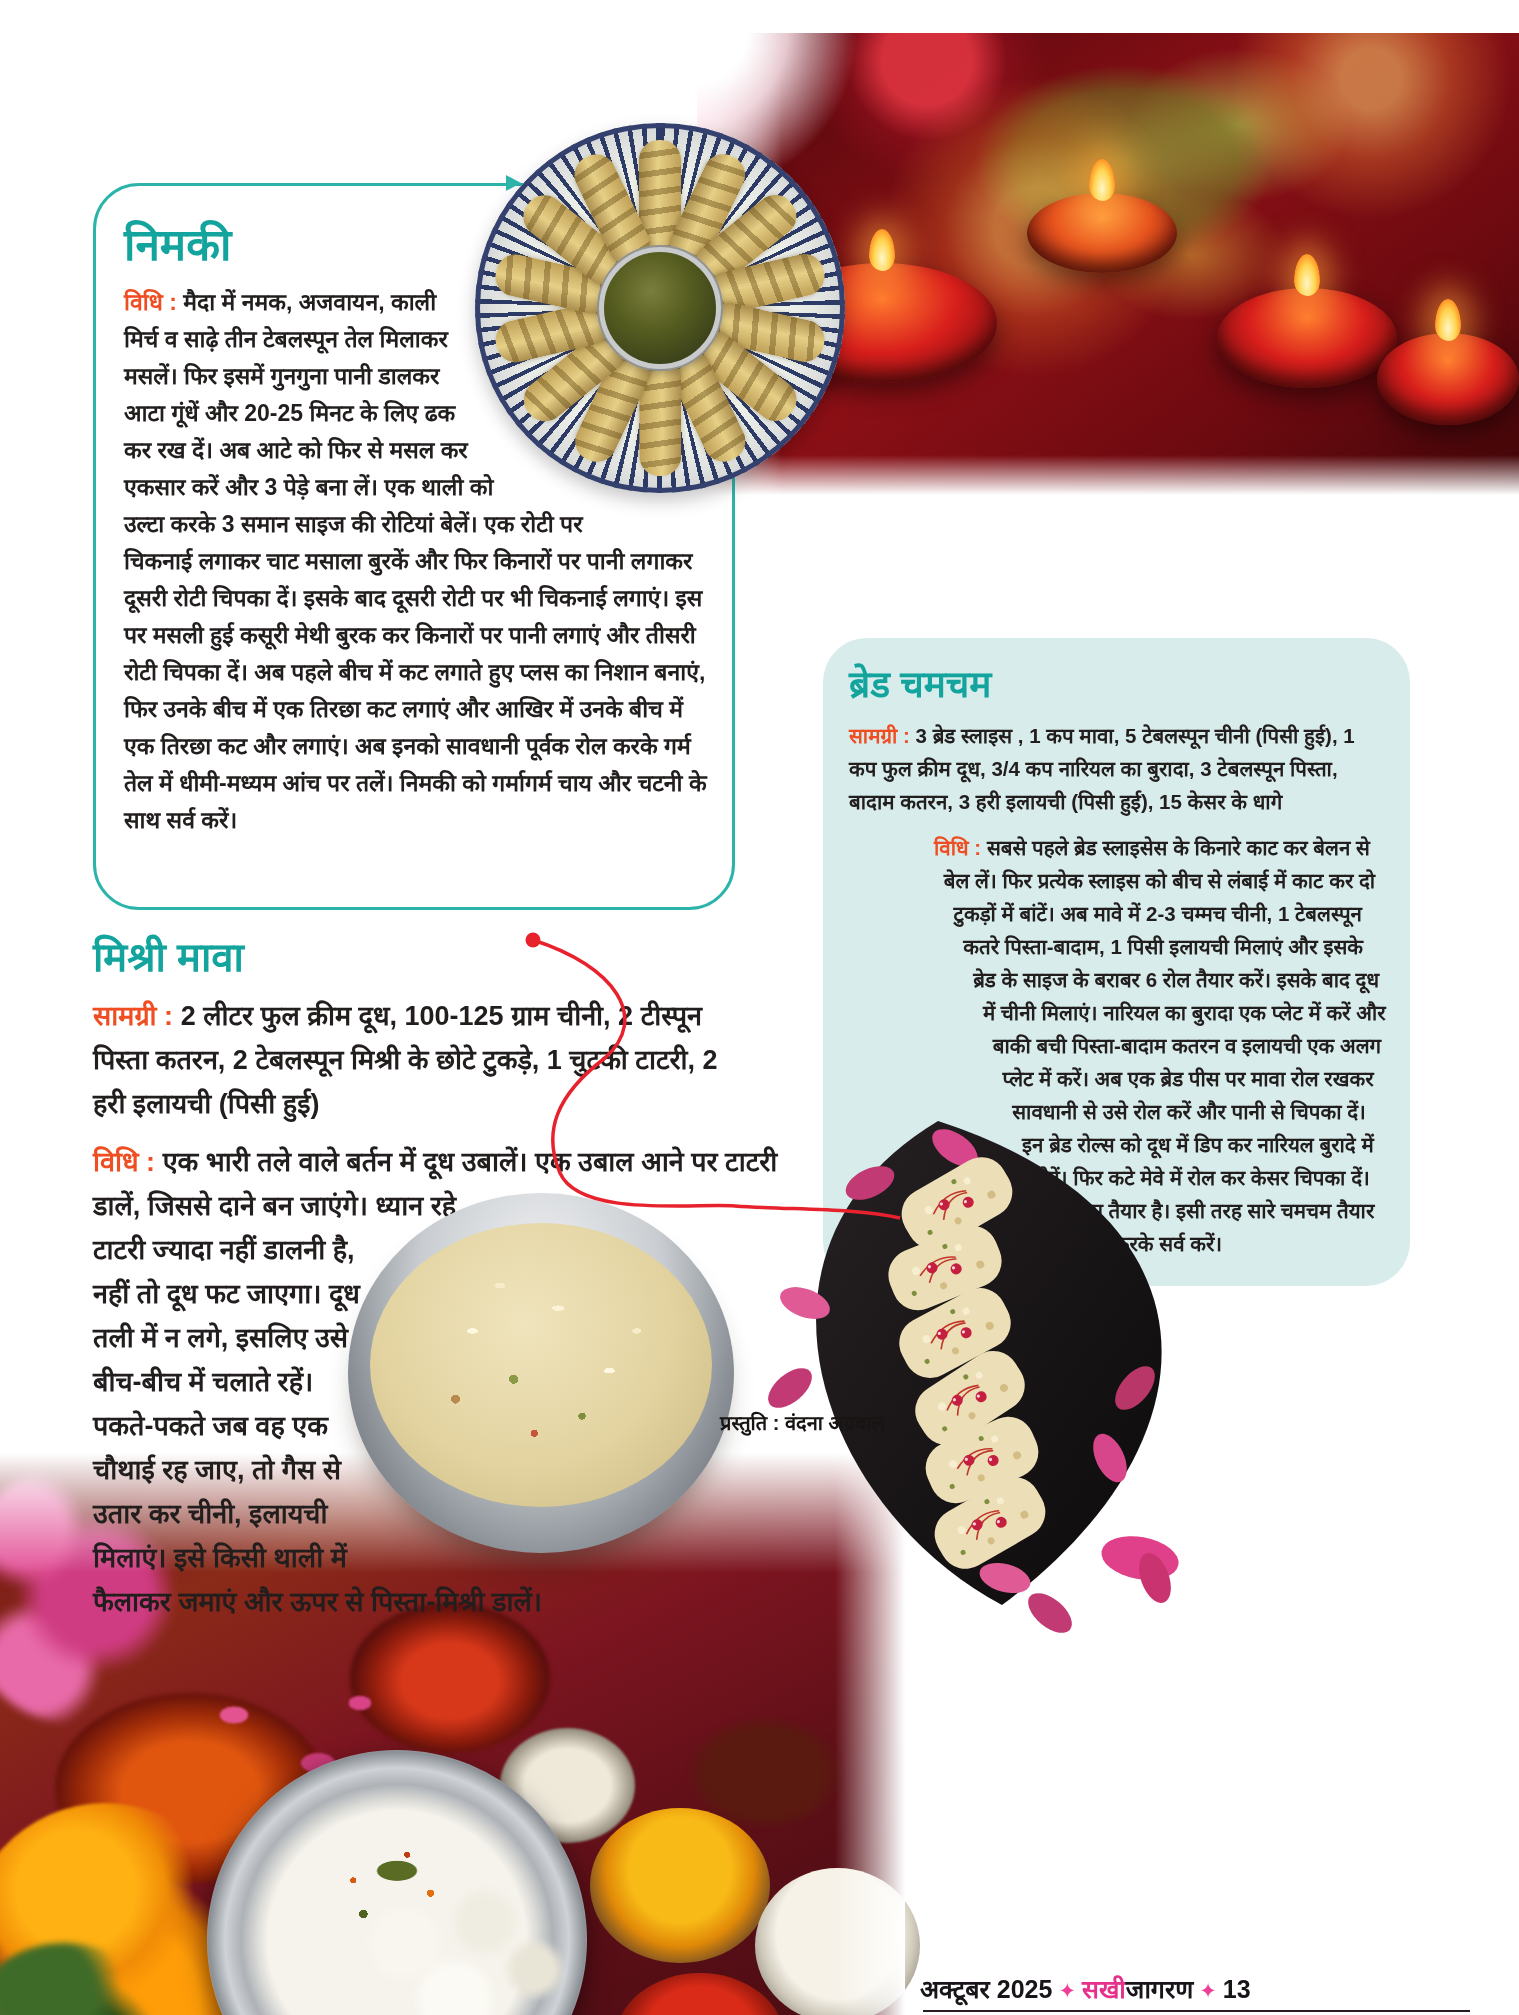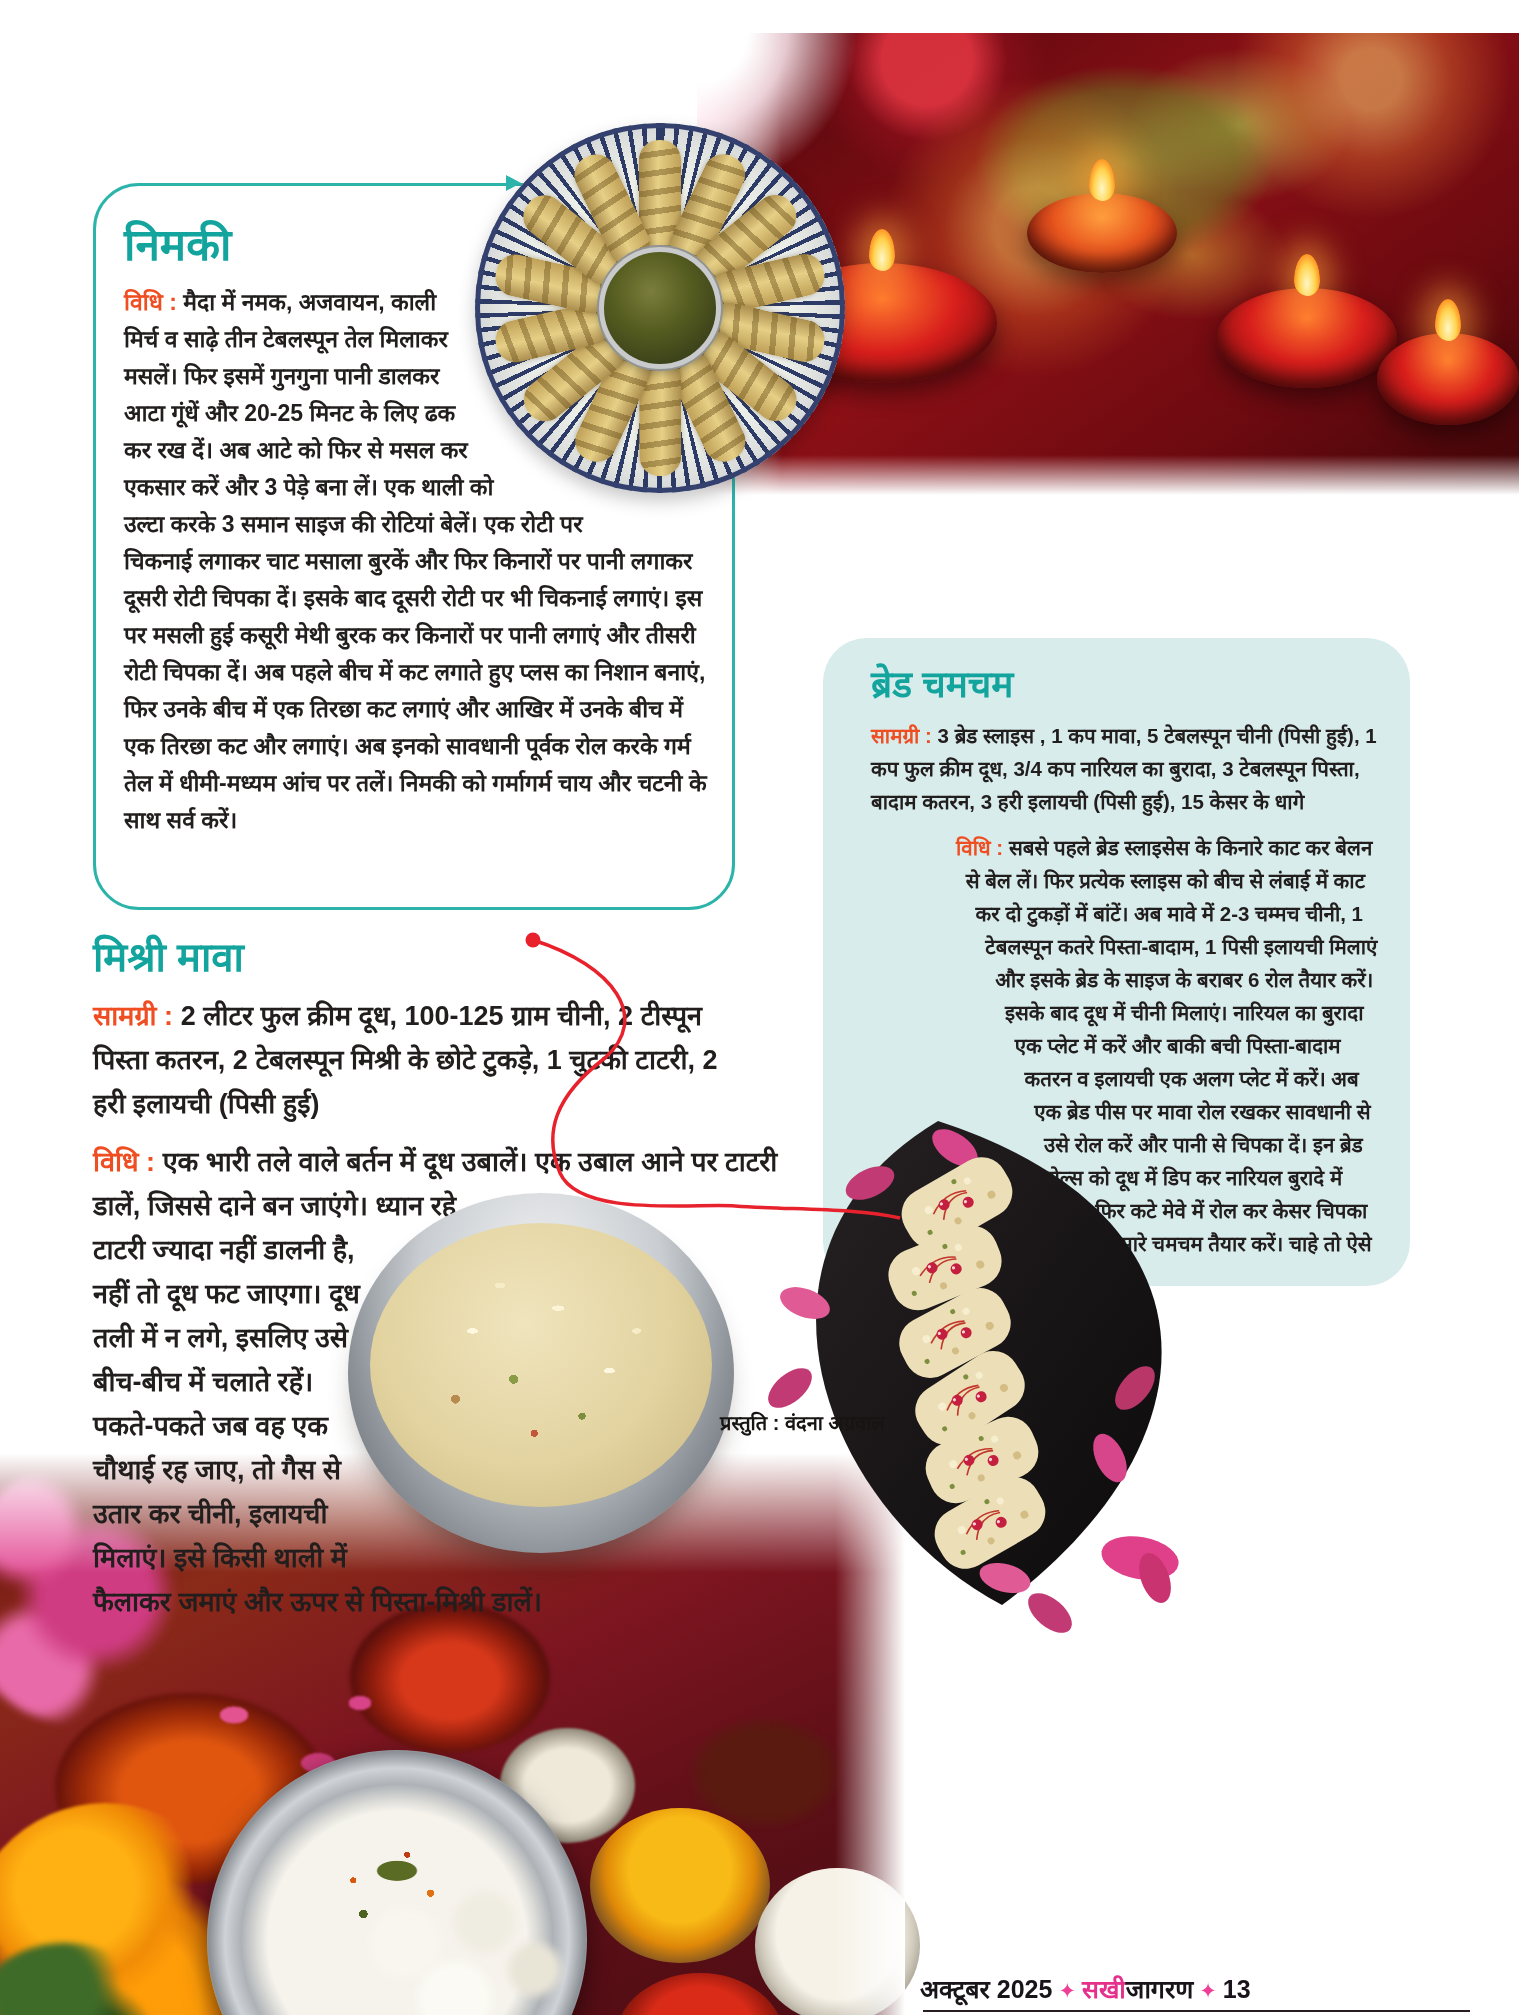--- a/index.html
+++ b/index.html
@@ -53,21 +53,21 @@
   .card-nimki .ttl{font-size:44px;margin-top:6px;}
   .bp{font-size:23px;line-height:37px;font-weight:bold;color:#221e1d;margin:0 0 16px 0;}
   .lbl{color:#ee4e22;}
   .sec-mishri{position:absolute;left:93px;top:903px;width:700px;z-index:2;}
   .sec-mishri .ttl{font-size:40px;}
   .sec-mishri .bp{font-size:27px;line-height:44px;margin-bottom:14px;}
   .sec-mishri .ing{width:662px;}
   .bowl-spacer{float:right;width:430px;height:470px;shape-outside:ellipse(205px 180px at 177px 255px);}
   .note{max-width:362px;}
   .card-cham{position:absolute;left:823px;top:605px;width:587px;height:648px;z-index:1;
-    background:#d8ecec;border-radius:44px;padding:28px 24px 18px 48px;box-sizing:border-box;}
+    background:#d8ecec;border-radius:44px;padding:28px 24px 18px 26px;box-sizing:border-box;}
   .card-cham .ttl{font-size:37px;margin-bottom:14px;}
   .card-cham .bp{font-size:20.5px;line-height:33px;margin-bottom:13px;}
   .boat-spacer{float:left;width:175px;height:128px;margin-top:238px;
     shape-outside:polygon(0 0,43% 0,100% 92%,100% 100%,0 100%);}
   
   .squiggle{position:absolute;left:495px;top:885px;z-index:5;}
   
   .mawa{position:absolute;left:348px;top:1160px;width:386px;height:360px;z-index:2;border-radius:50%;
     background:radial-gradient(ellipse at 50% 26%,#f2f3f4,#c9cdd1 45%,#8b9197 72%,#565c63 100%);
     box-shadow:0 20px 30px -12px rgba(40,30,20,.45);}

